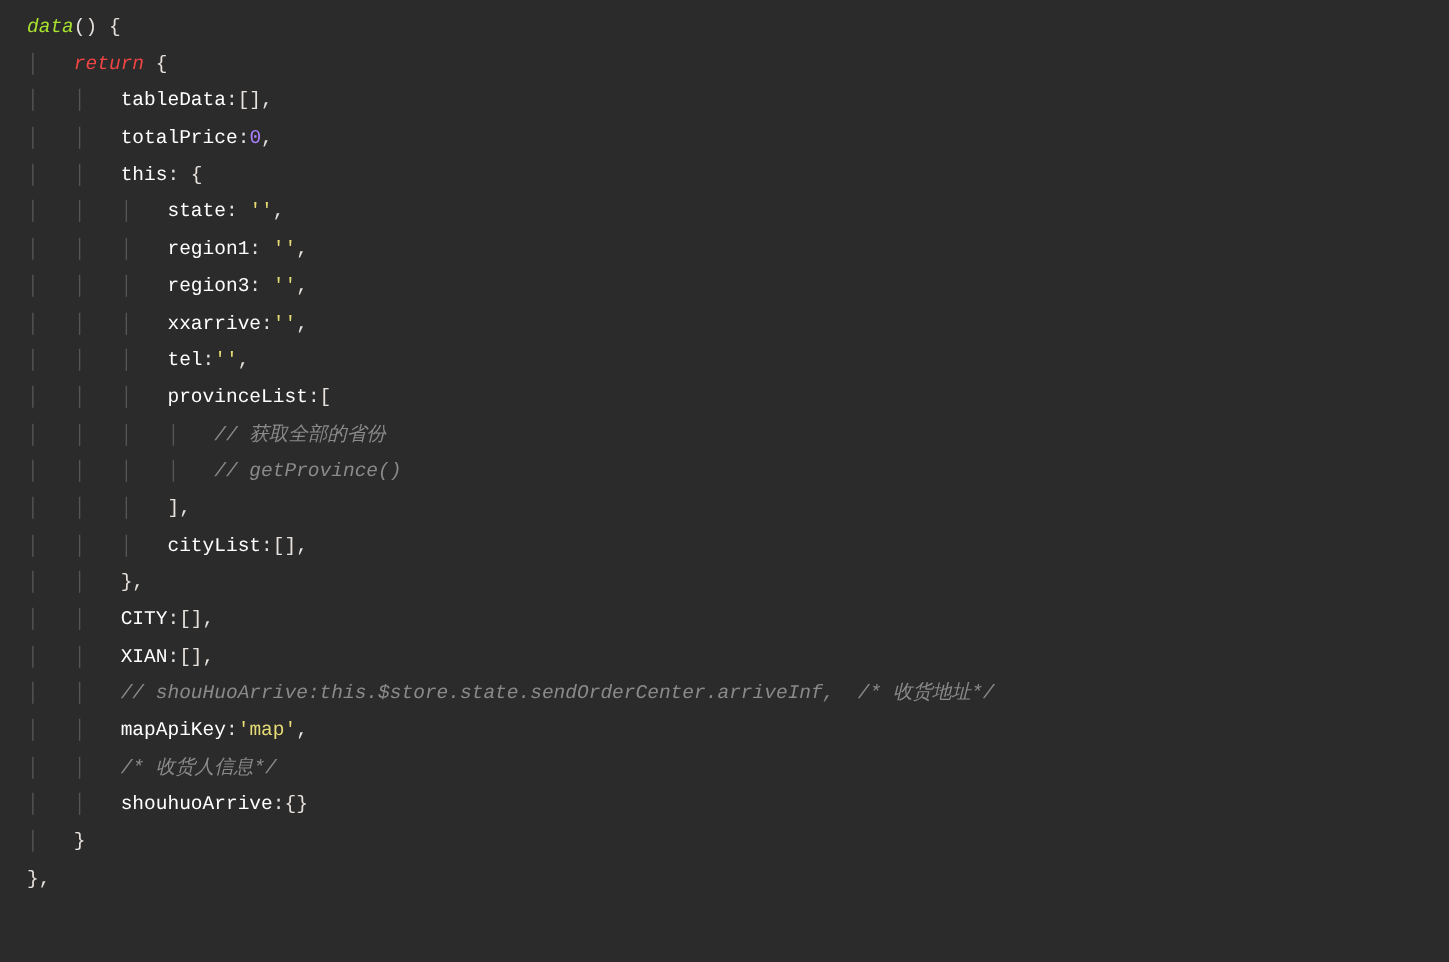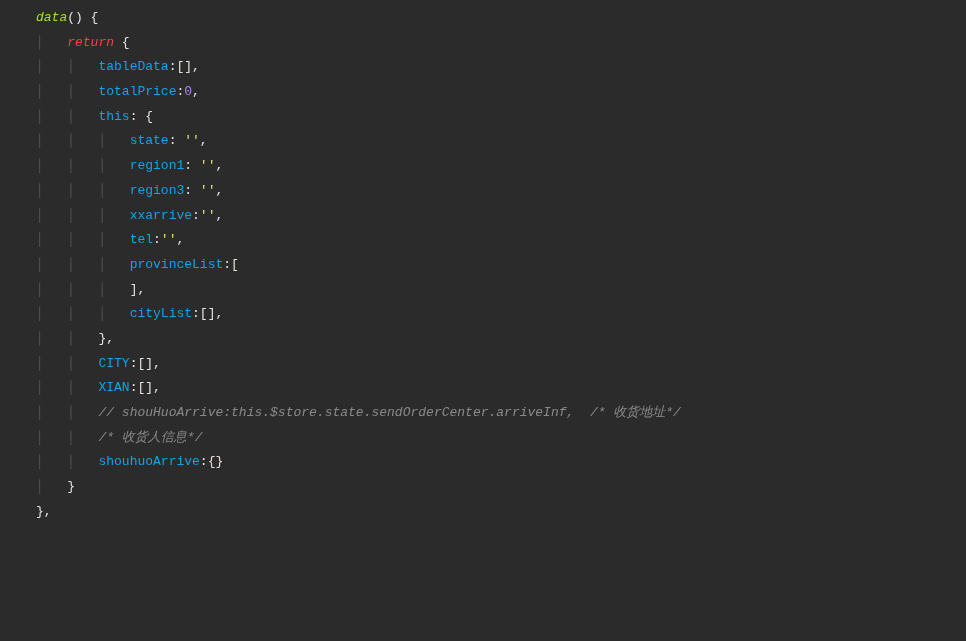--- a/index.html
+++ b/index.html
@@ -7,25 +7,25 @@
       background: #2b2b2b;
       font-family: 'Consolas', 'Monaco', 'Courier New', monospace;
       font-size: 13px;
       line-height: 1.9;
       padding: 6px 0;
       width: 966px;
       height: 641px;
       overflow: hidden;
       color: #d4d4d4;
     }
-    .line { white-space: pre; padding-left: 18px; margin-left: 18px; }
+    .line { white-space: pre; padding-left: 18px; }
     .guide { color: #555555; }
     .func { color: #a6e22e; font-style: italic; }
     .kw { color: #ef4444; font-style: italic; }
-    .prop { color: #0ea5e9; }
+    .prop { color: #ffffff; }
     .punct { color: #e6e1dc; }
     .str { color: #e6db74; }
     .num { color: #ae81ff; }
     .comment { color: #8a8a8a; font-style: italic; }
     .ital { font-style: italic; }
   </style>
 </head>
 <body>
 
 <div>
@@ -33,23 +33,26 @@
   <div class="line"><span class="guide">│   </span><span class="kw">return</span><span class="punct"> {</span></div>
   <div class="line"><span class="guide">│   │   </span><span class="prop">tableData</span><span class="punct">:[],</span></div>
   <div class="line"><span class="guide">│   │   </span><span class="prop">totalPrice</span><span class="punct">:</span><span class="num">0</span><span class="punct">,</span></div>
   <div class="line"><span class="guide">│   │   </span><span class="prop">this</span><span class="punct">: {</span></div>
   <div class="line"><span class="guide">│   │   │   </span><span class="prop">state</span><span class="punct">: </span><span class="str">''</span><span class="punct">,</span></div>
   <div class="line"><span class="guide">│   │   │   </span><span class="prop">region1</span><span class="punct">: </span><span class="str">''</span><span class="punct">,</span></div>
   <div class="line"><span class="guide">│   │   │   </span><span class="prop">region3</span><span class="punct">: </span><span class="str">''</span><span class="punct">,</span></div>
   <div class="line"><span class="guide">│   │   │   </span><span class="prop">xxarrive</span><span class="punct">:</span><span class="str">''</span><span class="punct">,</span></div>
   <div class="line"><span class="guide">│   │   │   </span><span class="prop">tel</span><span class="punct">:</span><span class="str">''</span><span class="punct">,</span></div>
   <div class="line"><span class="guide">│   │   │   </span><span class="prop">provinceList</span><span class="punct">:[</span></div>
+  <div class="line"><span class="guide">│   │   │   │   </span><span class="comment">// 获取全部的省份</span></div>
+  <div class="line"><span class="guide">│   │   │   │   </span><span class="comment">// getProvince()</span></div>
   <div class="line"><span class="guide">│   │   │   </span><span class="punct">],</span></div>
   <div class="line"><span class="guide">│   │   │   </span><span class="prop">cityList</span><span class="punct">:[],</span></div>
   <div class="line"><span class="guide">│   │   </span><span class="punct">},</span></div>
   <div class="line"><span class="guide">│   │   </span><span class="prop">CITY</span><span class="punct">:[],</span></div>
   <div class="line"><span class="guide">│   │   </span><span class="prop">XIAN</span><span class="punct">:[],</span></div>
   <div class="line"><span class="guide">│   │   </span><span class="comment ital">// shouHuoArrive:this.$store.state.sendOrderCenter.arriveInf,  /* 收货地址*/</span></div>
+  <div class="line"><span class="guide">│   │   </span><span class="prop">mapApiKey</span><span class="punct">:</span><span class="str">'map'</span><span class="punct">,</span></div>
   <div class="line"><span class="guide">│   │   </span><span class="comment ital">/* 收货人信息*/</span></div>
   <div class="line"><span class="guide">│   │   </span><span class="prop">shouhuoArrive</span><span class="punct">:{}</span></div>
   <div class="line"><span class="guide">│   </span><span class="punct">}</span></div>
   <div class="line"><span class="punct">},</span></div>
 </div>
 
 </body></html>

